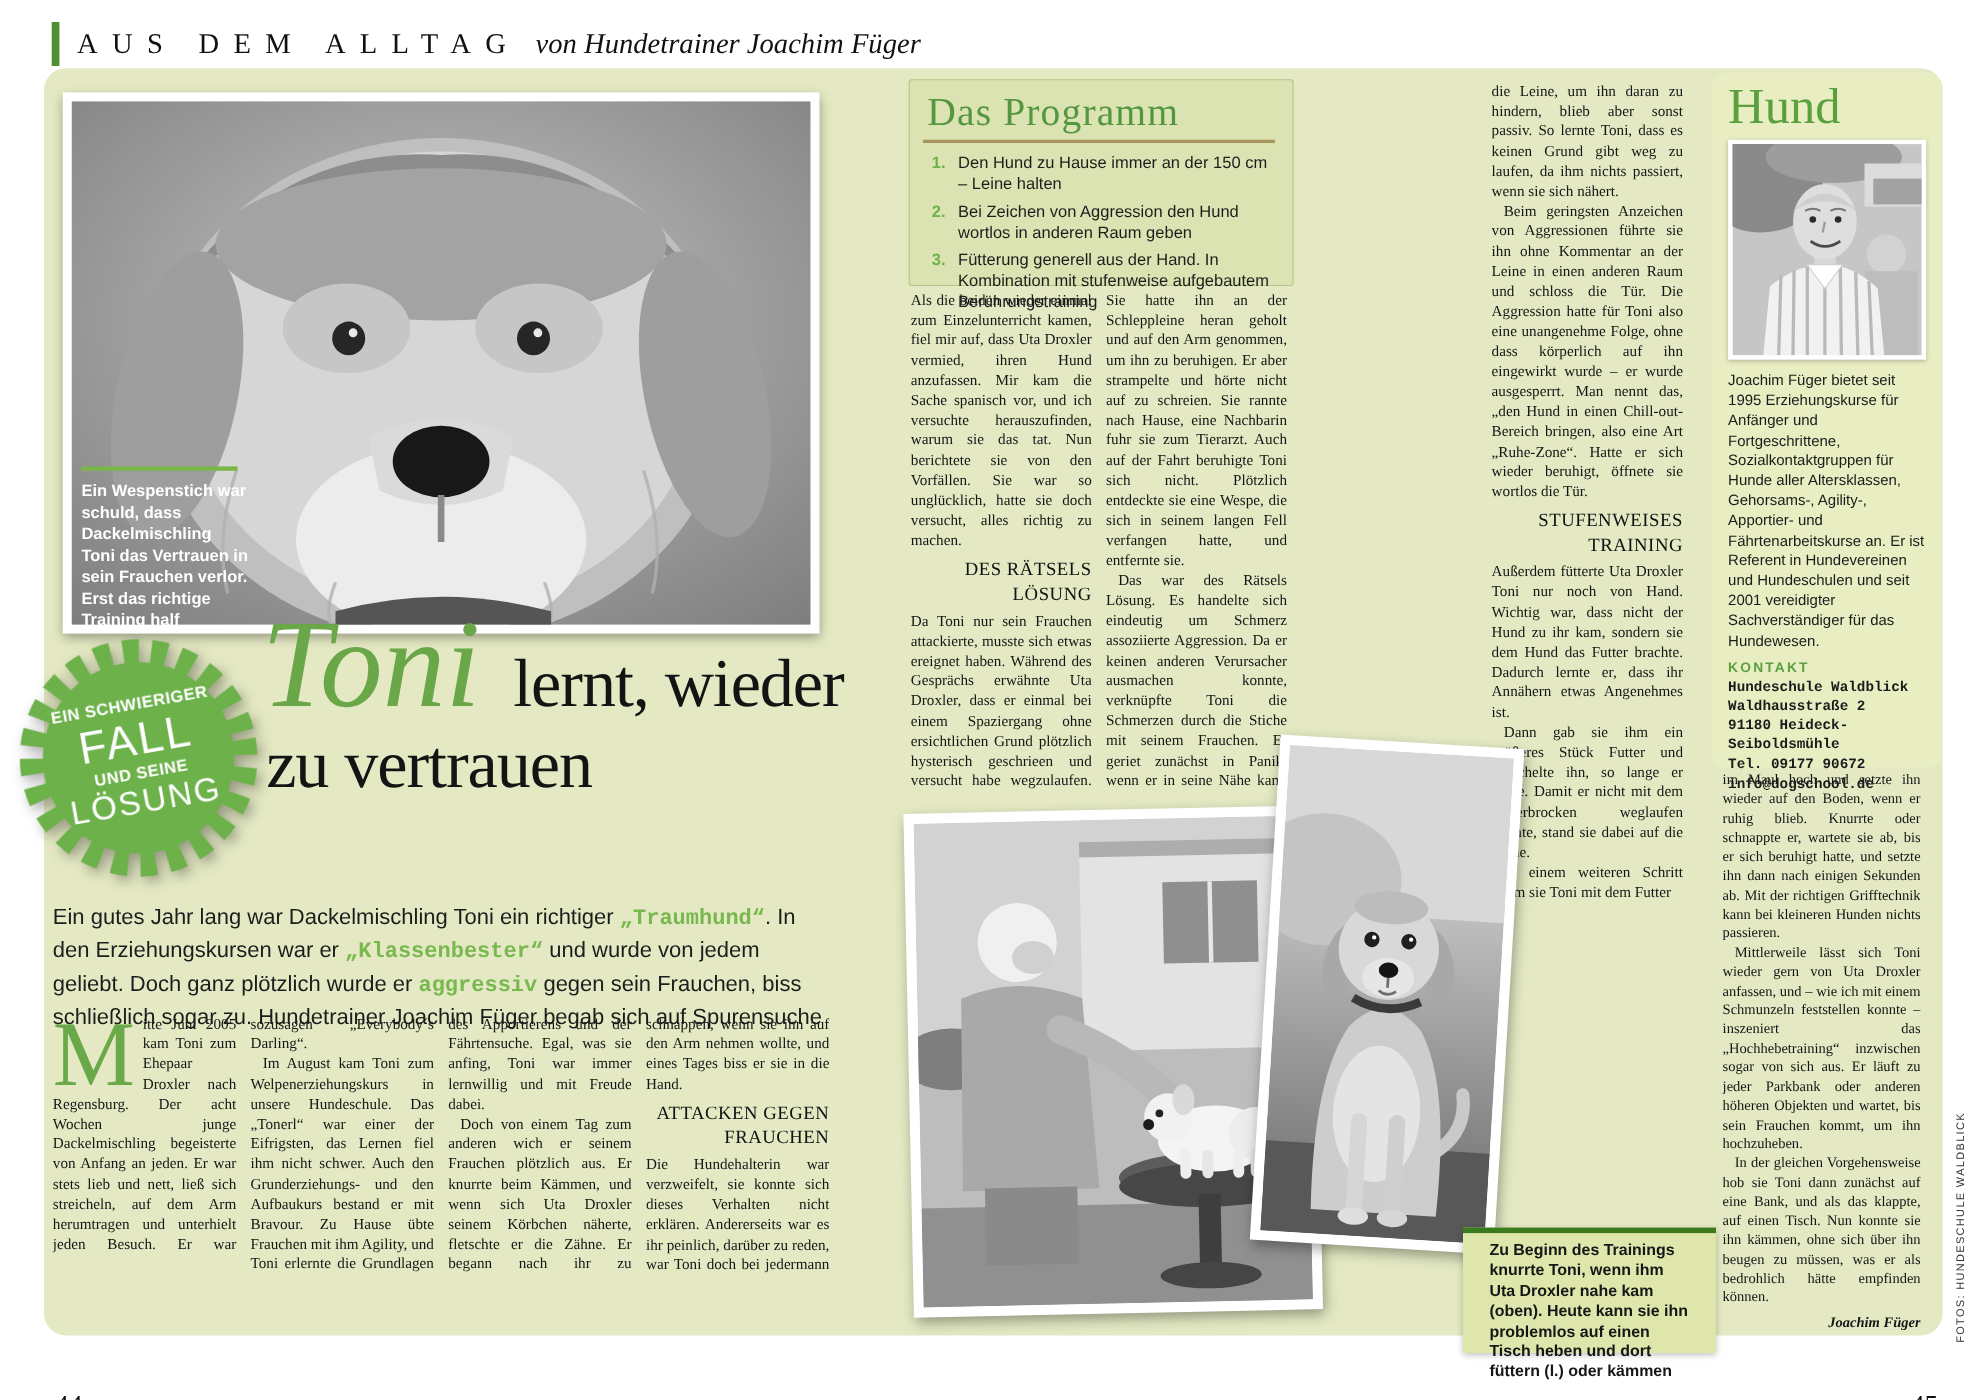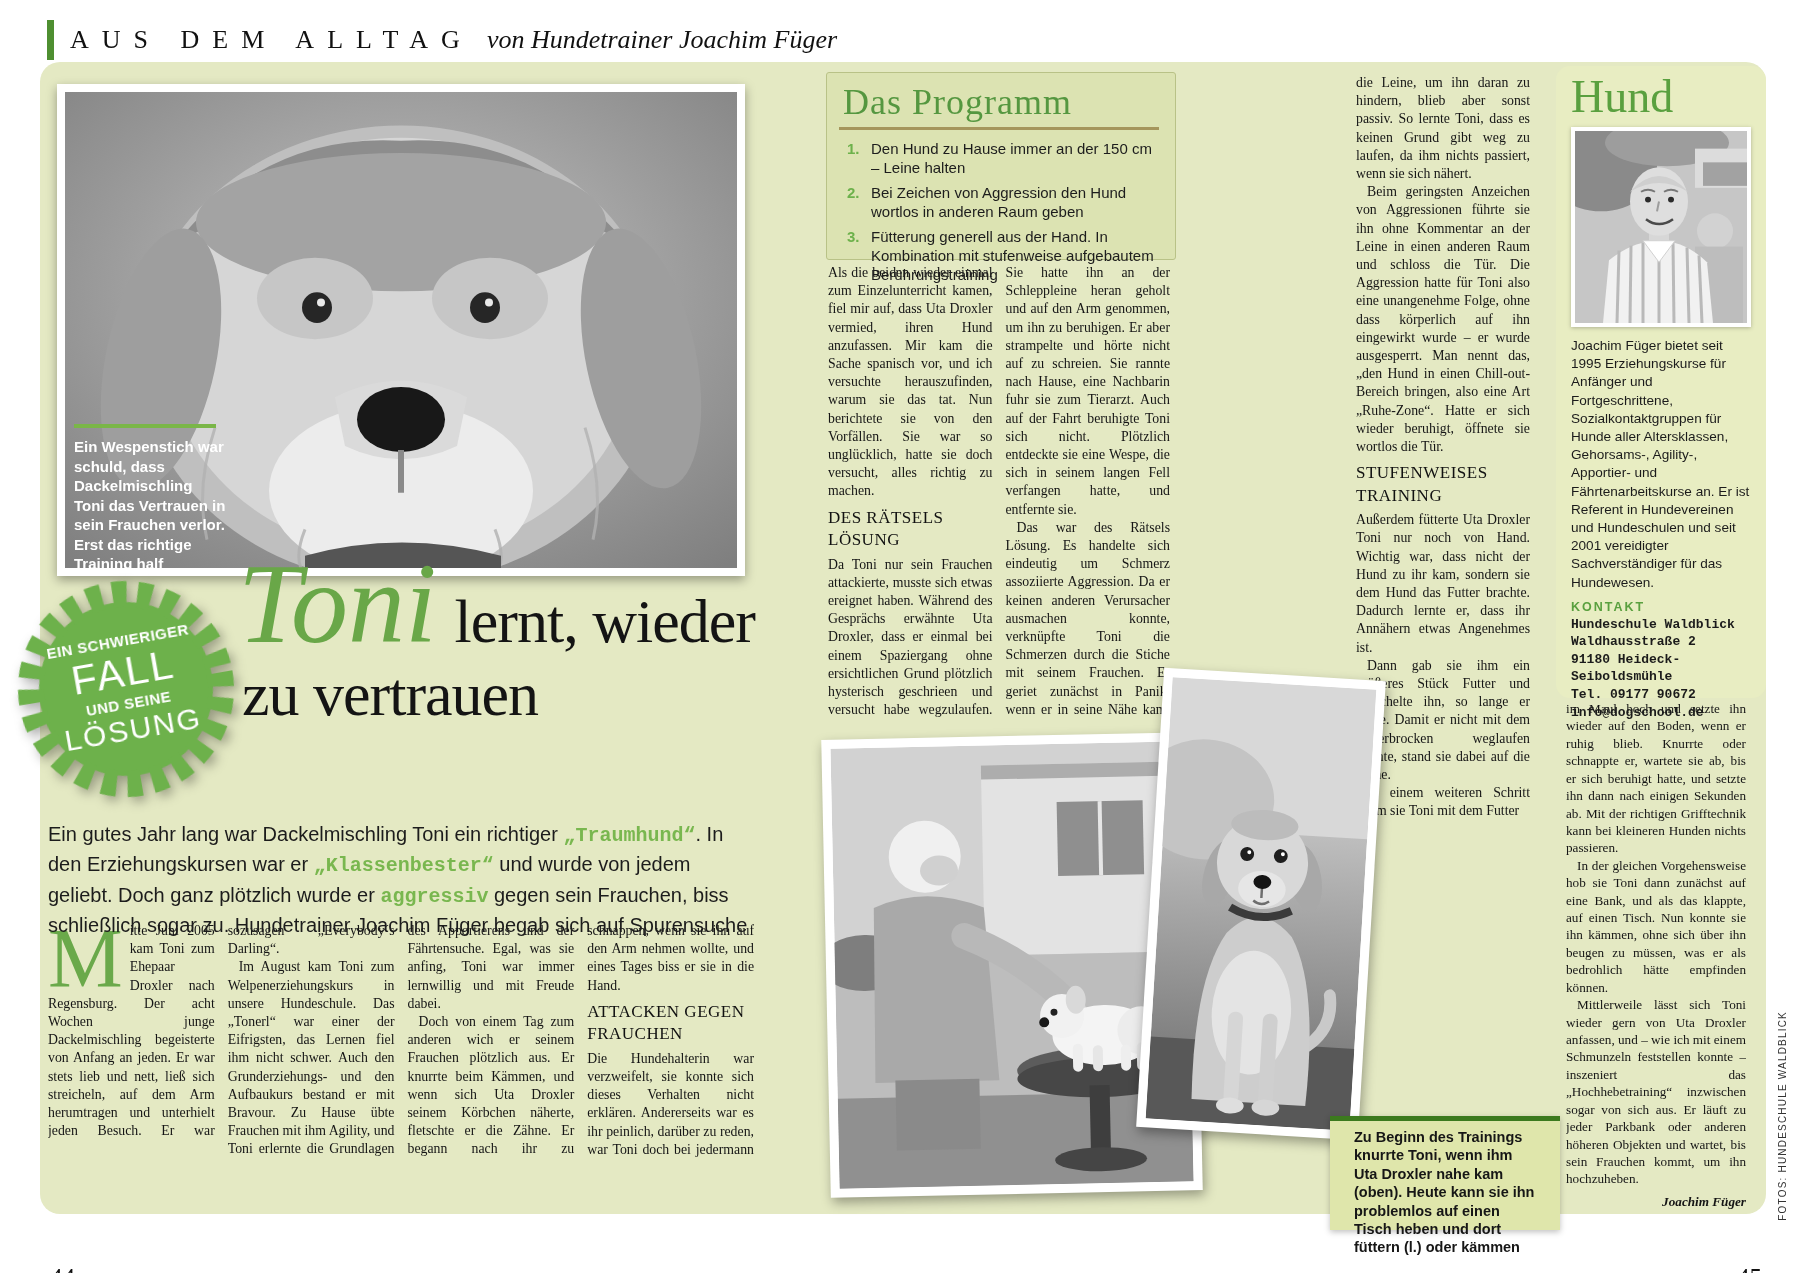--- a/index.html
+++ b/index.html
@@ -33,34 +33,34 @@
     align-items:center;justify-content:center;color:#fff;text-align:center;line-height:1.05;}
   .badge-text .b1{font-size:15px;font-weight:bold;letter-spacing:.5px;}
   .badge-text .b2{font-size:41px;letter-spacing:2px;margin:2px 0;}
   .badge-text .b3{font-size:15px;font-weight:bold;letter-spacing:.5px;}
   .badge-text .b4{font-size:30px;letter-spacing:2px;margin-top:2px;}
 
   
   .headline{position:absolute;left:238px;top:556px;width:540px;z-index:4;font-family:"Liberation Serif",serif;}
   .hl1{display:flex;align-items:baseline;}
   .hl-accent{font-style:italic;font-size:114px;line-height:.85;color:#69a748;}
-  .hl-rest{font-size:62px;color:#141414;margin-left:18px;letter-spacing:-1px;}
+  .hl-rest{font-size:62px;color:#141414;margin-left:30px;letter-spacing:-1px;}
   .hl2{font-size:62px;color:#141414;margin-top:2px;margin-left:4px;letter-spacing:-1px;}
 
   
   .intro{position:absolute;left:48px;top:820px;width:712px;margin:0;z-index:4;
     font-size:20px;line-height:1.42;color:#1c1c1c;}
   .intro-accent{color:#79b74f;font-weight:bold;font-family:Liberation Mono, monospace;}
 
   
   .flow{position:absolute;font-family:"Liberation Serif",serif;font-size:13.8px;line-height:1.32;
     color:#151515;text-align:justify;overflow:hidden;hyphens:auto;}
   .flow p{margin:0;}
   .flow p.ind{text-indent:11px;}
-  .col-head{font-family:"Liberation Serif",serif;font-size:17px;text-align:left;
+  .col-head{font-family:"Liberation Serif",serif;font-size:17px;text-align:right;
     letter-spacing:.5px;margin:6px 0 4px;color:#111;}
   .byline{text-align:right;font-style:italic;font-weight:bold;margin-top:5px;}
   .dropcap{float:left;font-size:84px;line-height:.72;color:#6aa94a;padding:7px 7px 0 0;
     font-family:"Liberation Serif",serif;}
   .flow-left{left:48px;top:922px;width:706px;height:254px;column-count:4;column-gap:13px;column-fill:auto;}
   .flow-mid{left:828px;top:264px;width:342px;height:472px;column-count:2;column-gap:13px;column-fill:auto;}
   .flow-right{left:1356px;top:74px;width:174px;height:860px;}
   .flow-far{left:1566px;top:700px;width:180px;height:514px;font-size:13.2px;}
 
   
@@ -263,22 +263,22 @@
       <div class="contact-line">Hundeschule Waldblick</div>
       <div class="contact-line">Waldhausstraße 2</div>
       <div class="contact-line">91180 Heideck-Seiboldsmühle</div>
       <div class="contact-line">Tel. 09177 90672</div>
       <div class="contact-line">info@dogschool.de</div>
     </div>
 </aside>
 
 <div class="flow flow-far" id="flow-far">
     <p>im Maul hoch und setzte ihn wieder auf den Boden, wenn er ruhig blieb. Knurrte oder schnappte er, wartete sie ab, bis er sich beruhigt hatte, und setzte ihn dann nach einigen Sekunden ab. Mit der richtigen Grifftechnik kann bei kleineren Hunden nichts passieren.</p>
+    <p class="ind">Mittlerweile lässt sich Toni wieder gern von Uta Droxler anfassen, und – wie ich mit einem Schmunzeln feststellen konnte – inszeniert das „Hochhebetraining“ inzwischen sogar von sich aus. Er läuft zu jeder Parkbank oder anderen höheren Objekten und wartet, bis sein Frauchen kommt, um ihn hochzuheben.</p>
     <p class="ind">In der gleichen Vorgehensweise hob sie Toni dann zunächst auf eine Bank, und als das klappte, auf einen Tisch. Nun konnte sie ihn kämmen, ohne sich über ihn beugen zu müssen, was er als bedrohlich hätte empfinden können.</p>
-    <p class="ind">Mittlerweile lässt sich Toni wieder gern von Uta Droxler anfassen, und – wie ich mit einem Schmunzeln feststellen konnte – inszeniert das „Hochhebetraining“ inzwischen sogar von sich aus. Er läuft zu jeder Parkbank oder anderen höheren Objekten und wartet, bis sein Frauchen kommt, um ihn hochzuheben.</p>
     <div class="byline">Joachim Füger</div>
   </div>
 
 <figure class="photo photo-big">
   <svg viewBox="0 0 354 440" preserveAspectRatio="none">
     <rect width="354" height="440" fill="#d2d2d2"></rect>
     <rect x="150" y="20" width="204" height="190" fill="#e3e3e3"></rect>
     <rect x="150" y="20" width="204" height="14" fill="#adadad"></rect>
     <rect x="225" y="58" width="86" height="74" fill="#8f8f8f"></rect>
     <line x1="268" y1="58" x2="268" y2="132" stroke="#e6e6e6" stroke-width="4"></line>

